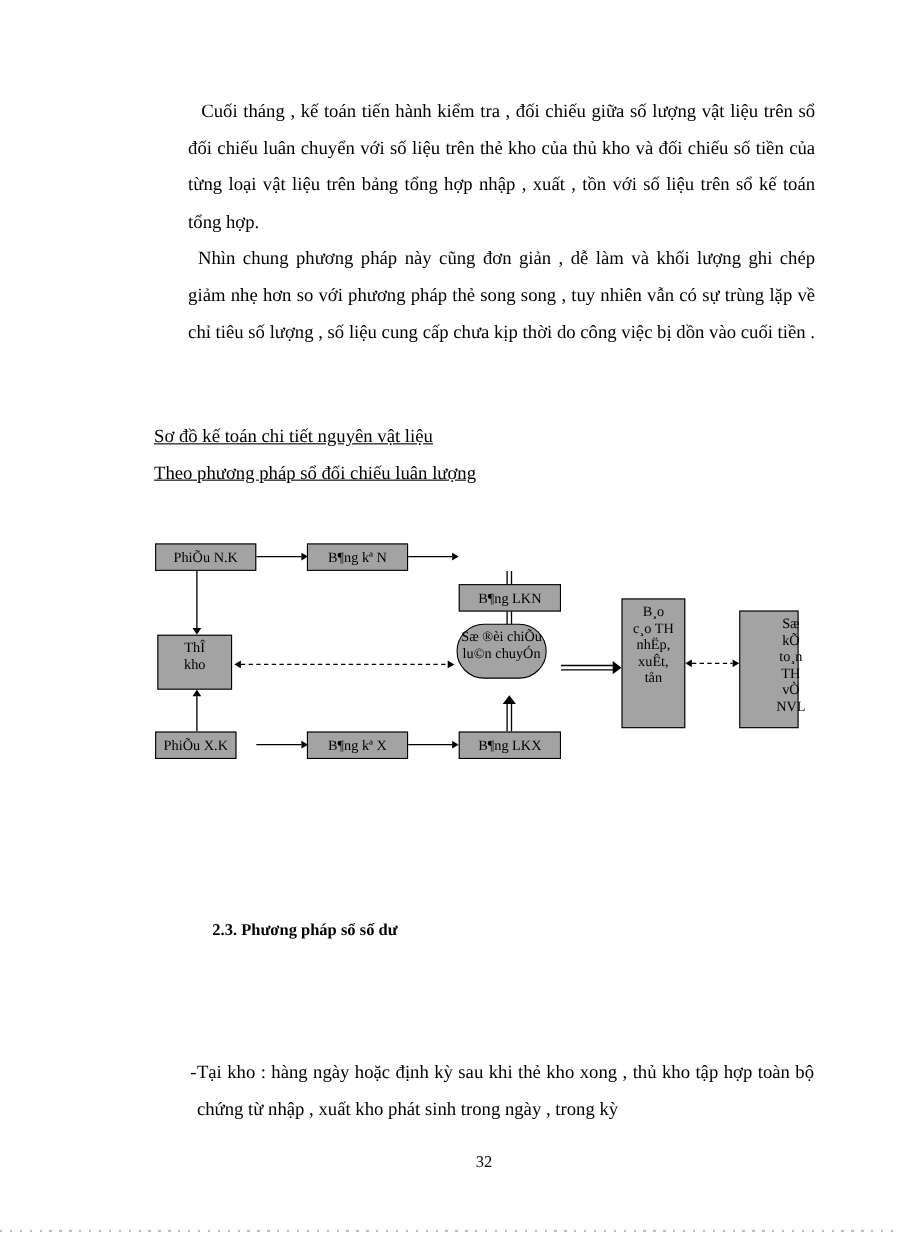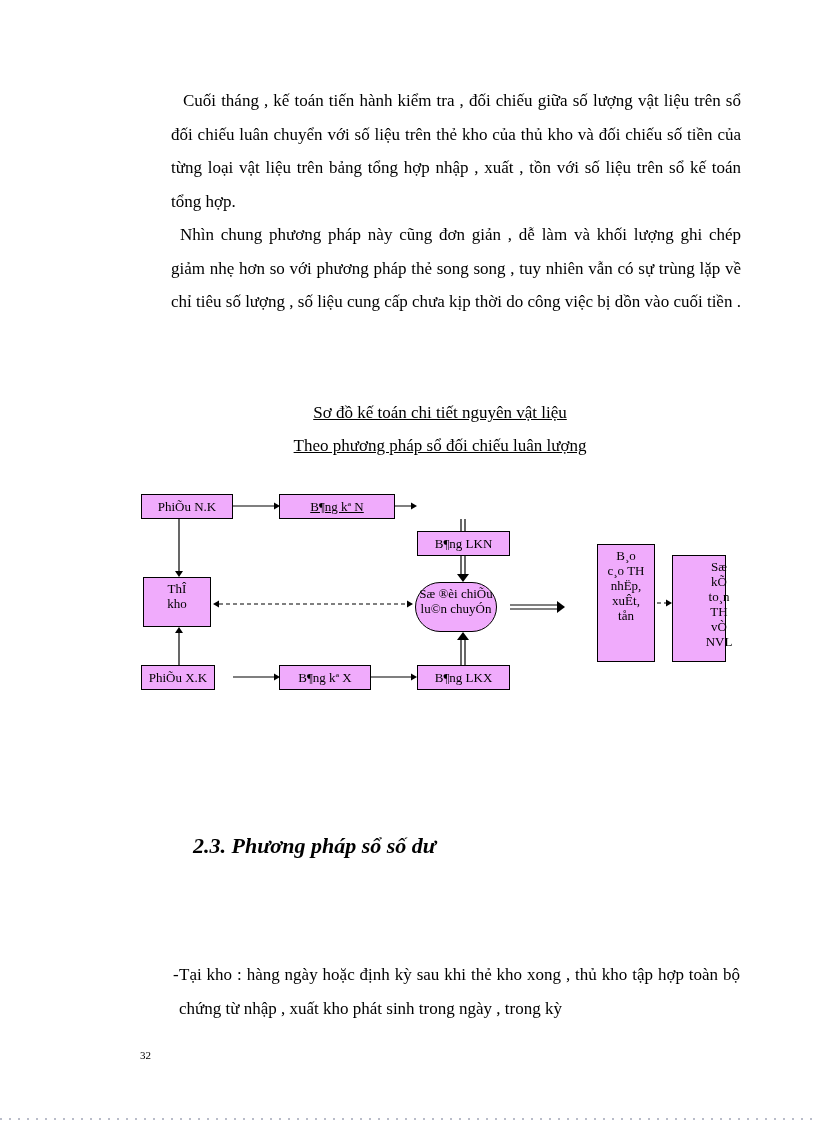--- a/index.html
+++ b/index.html
@@ -4,49 +4,49 @@
 <style>
   * { margin:0; padding:0; box-sizing:border-box; }
   html,body { background:#ffffff; }
   .page {
     position:relative; width:816px; height:1123px; background:#ffffff;
     font-family:"Liberation Serif", serif; color:#000; overflow:hidden; margin:0 auto;
   }
   .tb { position:absolute; font-size:17px; line-height:33.5px; text-align:justify; }
   .para-1 { left:171px; top:84px;  width:570px; text-indent:12px; }
   .para-2 { left:171px; top:218px; width:570px; text-indent:9px; }
-  .heading { left:140px; width:600px; text-align:center; text-decoration:underline;margin-top:16px; }
+  .heading { left:140px; width:600px; text-decoration:underline; }
   .heading-1 { top:380px; }
   .heading-2 { top:413px; }
-  .sec-title { position:absolute; left:193px; top:834px; font-size:22px; font-weight:bold; line-height:24px;font-style:italic; }
+  .sec-title { position:absolute; left:193px; top:834px; font-size:15px; font-weight:bold; line-height:24px; }
   .para-3 { left:140px; top:862px; width:600px; text-indent:45px; }
   .stretch-line { left:140px; top:929px; width:600px; text-align:justify; text-align-last:justify; }
   .bullet { left:171px; top:958px; width:569px; }
   .bullet .dash { position:absolute; left:2px; top:0; }
   .bullet .btext { display:block; margin-left:8px; text-align:justify; }
-  .page-num { position:absolute; left:140px; top:1049px; width:600px; text-align:left; font-size:11px; }
+  .page-num { position:absolute; left:140px; top:1049px; width:600px; text-align:center; font-size:15px; }
   .bottom-dots {
     position:absolute; left:0; right:0; bottom:3px; height:2px;
     background-image:repeating-linear-gradient(90deg, #b9bcc9 0 2px, transparent 2px 9px);
   }
   
   .diagram { position:absolute; left:140px; top:486px; width:600px; height:235px; }
   .dsvg { position:absolute; left:0; top:0; pointer-events:none; }
   .dbox {
-    position:absolute; border:1px solid #000; background:#f0abfc;
+    position:absolute; border:1px solid #000; background:#a3a3a3;
     display:flex; align-items:center; justify-content:center;
     font-size:13px; line-height:15px; text-align:center; white-space:pre-line;
   }
   .dbox.top { align-items:flex-start; padding-top:3px; }
   #bx-phieu-nk { left:1px;   top:8px;   width:92px; height:25px; }
-  #bx-bang-ke-n{ left:139px; top:8px;   width:116px; height:25px;text-decoration:underline; }
+  #bx-bang-ke-n{ left:139px; top:8px;   width:92px; height:25px; }
   #bx-bang-lkn { left:277px; top:8px;   width:93px; height:25px;margin-top:37px; }
   #bx-the-kho  { left:3px;   top:91px;  width:68px; height:50px; }
-  #bx-so-dc    { left:275px; top:96px;  width:82px; height:50px;border-radius:25px; }
-  #bx-bao-cao  { left:425px; top:58px;  width:58px; height:118px;margin-left:32px; }
+  #bx-so-dc    { left:275px; top:81px;  width:82px; height:50px;border-radius:25px; }
+  #bx-bao-cao  { left:425px; top:58px;  width:58px; height:118px; }
   #bx-so-kt    { left:532px; top:69px;  width:54px; height:107px;padding-left:40px; }
   #bx-phieu-xk { left:1px;   top:179px; width:74px; height:25px; }
   #bx-bang-ke-x{ left:139px; top:179px; width:92px; height:25px; }
   #bx-bang-lkx { left:277px; top:179px; width:93px; height:25px; }
 </style>
 </head>
 <body>
 
 <div class="page">
 

